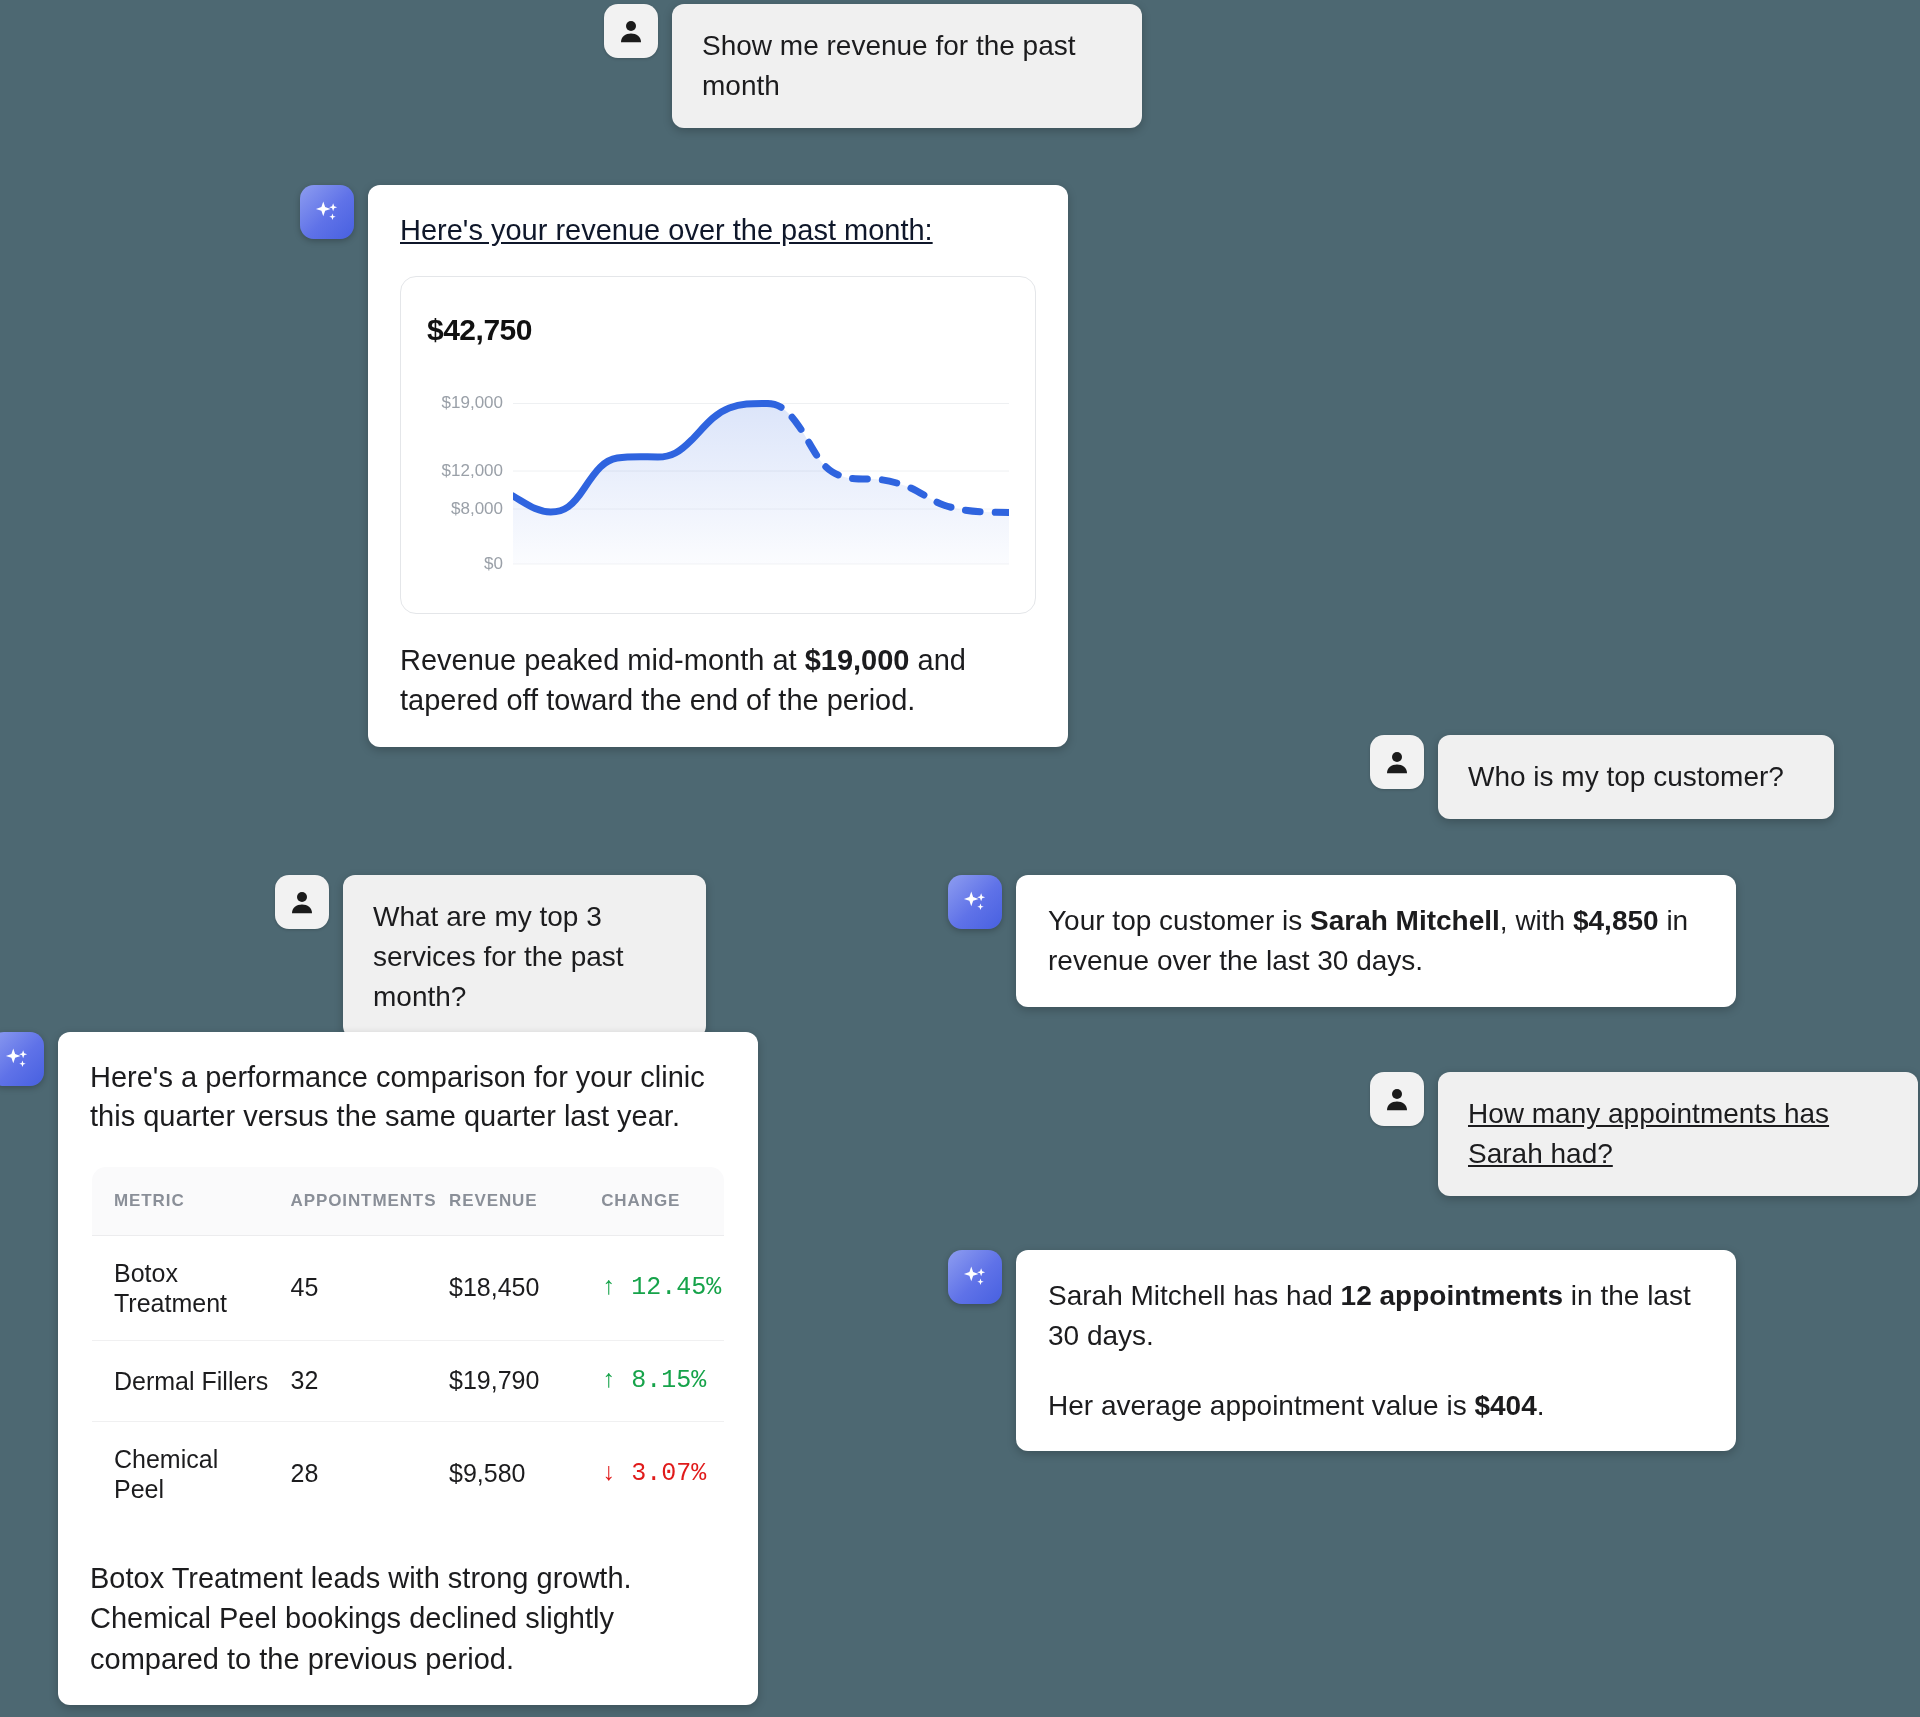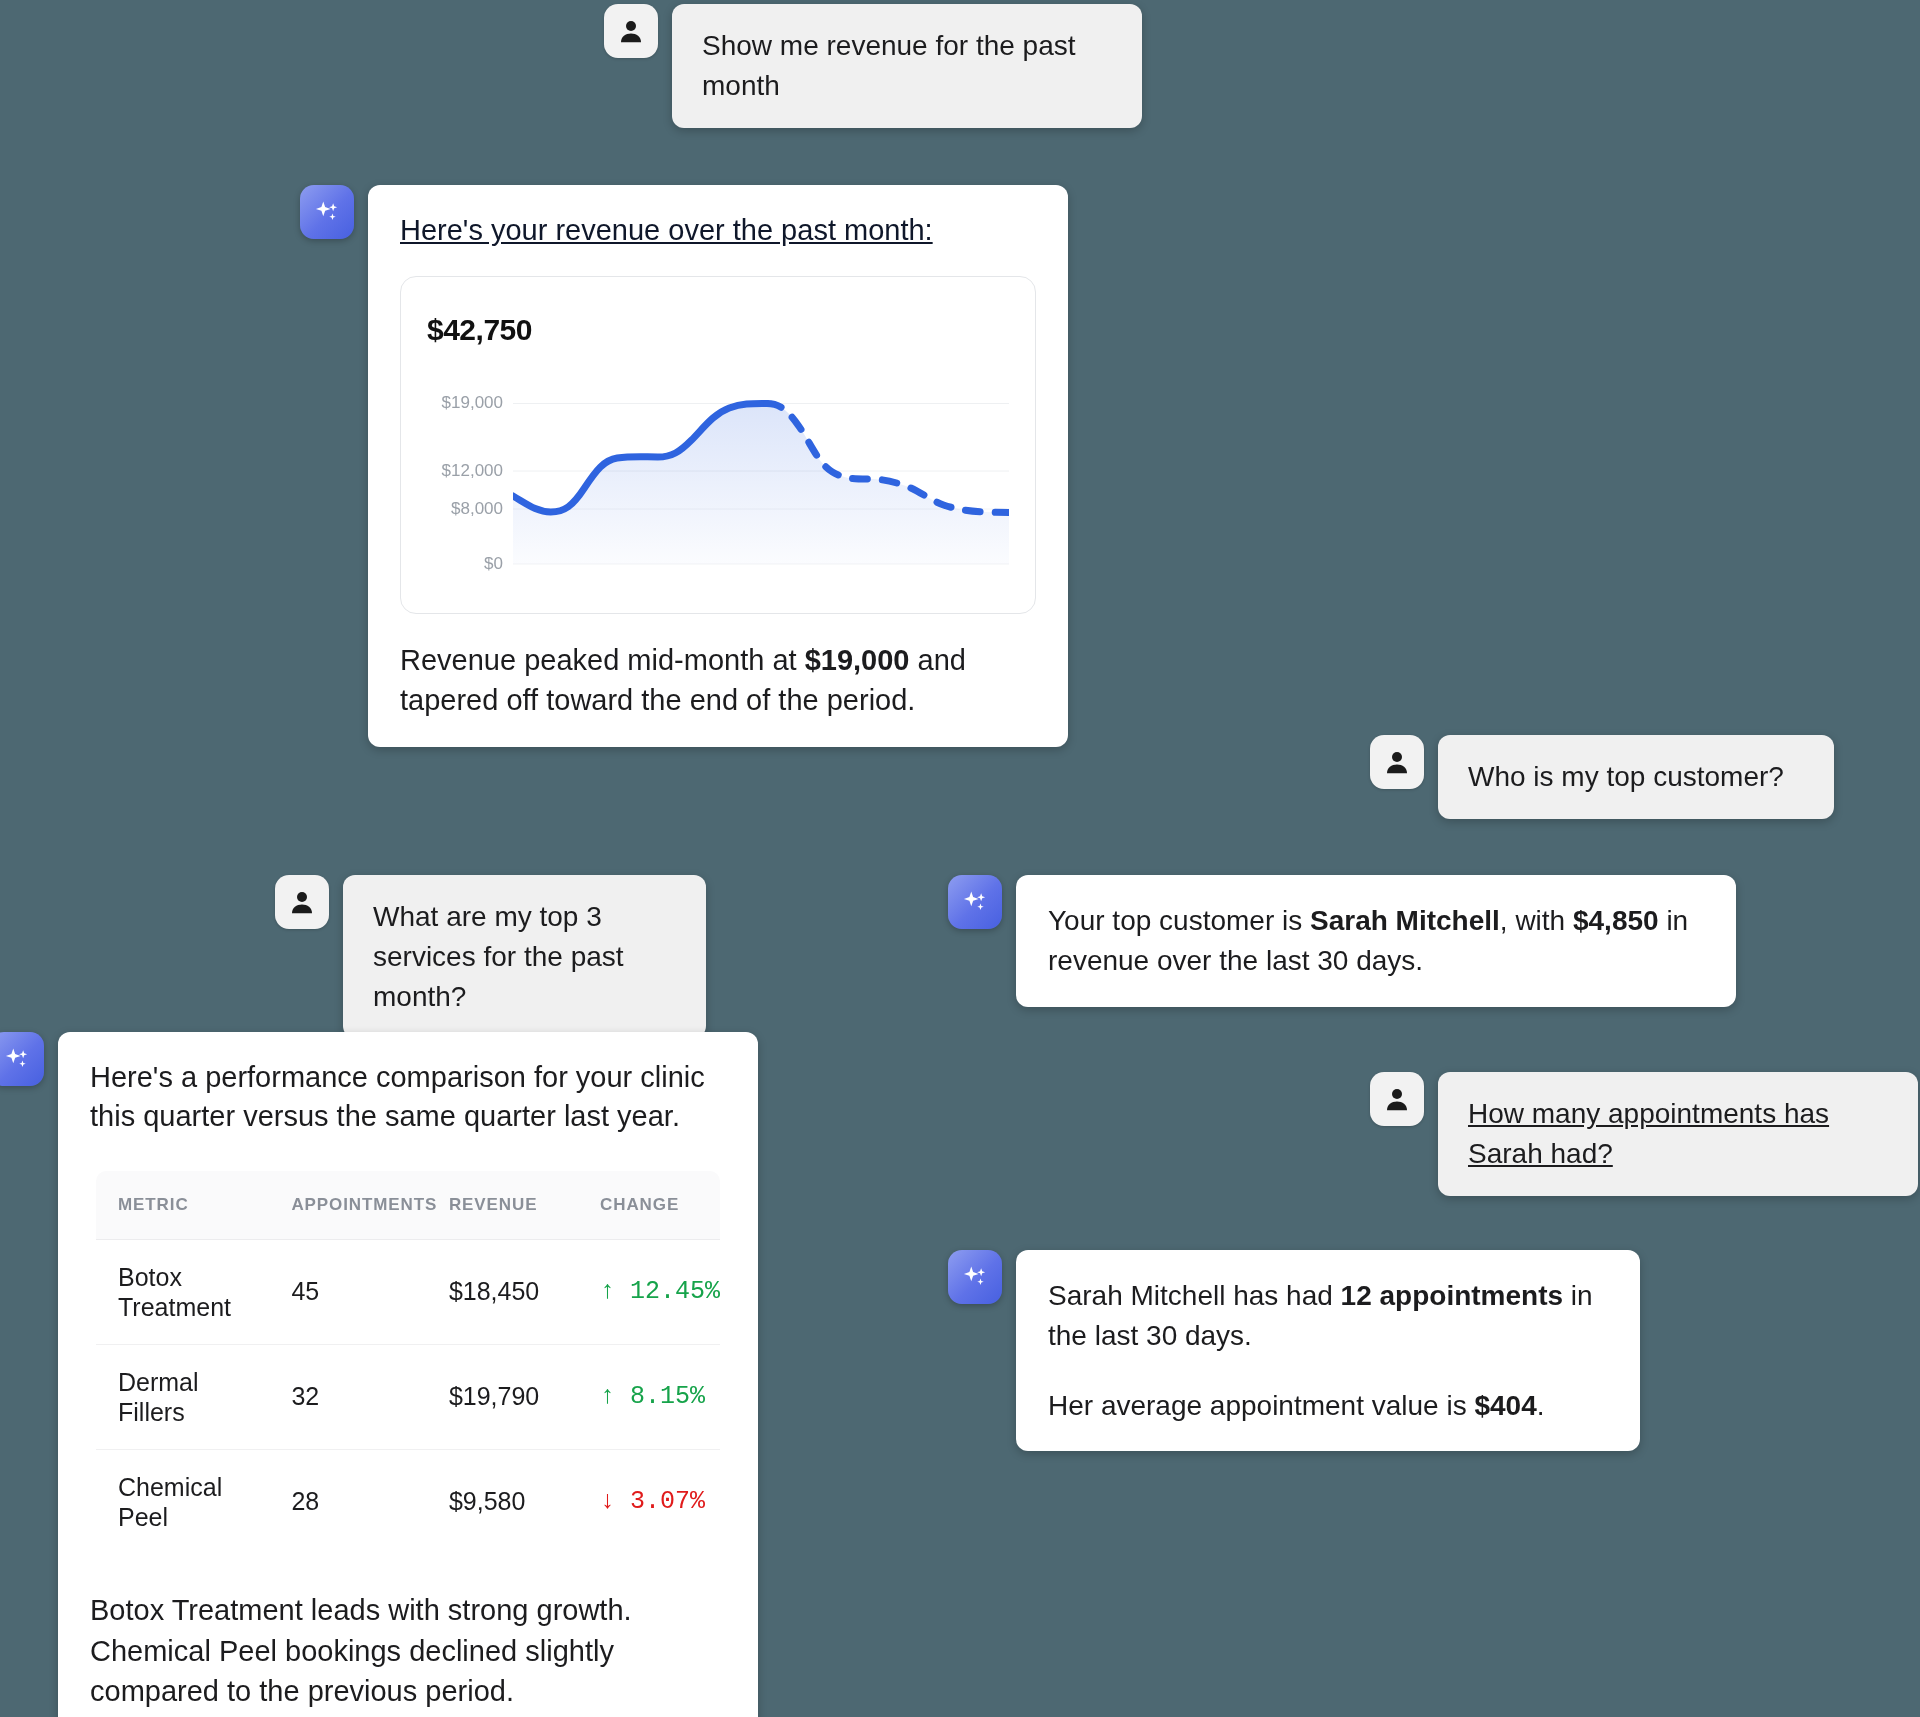--- a/index.html
+++ b/index.html
@@ -138,21 +138,21 @@
   }
   .svc-outro {
     font-size: 29px;
     color: #1c1c1e;
     line-height: 1.4;
     margin-top: 30px;
   }
   table.perf {
     width: 100%;
     border-collapse: collapse;
-    border: 6px solid #4d7c0f;
+    border: 2px solid #4d7c0f;
     border-radius: 16px;
     overflow: hidden;
     table-layout: fixed;
   }
   table.perf thead th {
     background: #fafafb;
     font-size: 17px;
     letter-spacing: .9px;
     color: #8a8f98;
     font-weight: 600;
@@ -359,21 +359,21 @@
   </div>
 
   <div class="row" style="left:948px; top:1250px;">
     <div class="avatar ai">
       <svg width="32" height="32" viewBox="0 0 24 24">
         <path d="M9.2 4.2 10.6 8.3 14.7 9.7 10.6 11.1 9.2 15.2 7.8 11.1 3.7 9.7 7.8 8.3Z" fill="#ffffff"></path>
         <path d="M16.6 5.4 17.4 7.6 19.6 8.4 17.4 9.2 16.6 11.4 15.8 9.2 13.6 8.4 15.8 7.6Z" fill="#ffffff"></path>
         <path d="M16.1 13.2 16.75 15 18.5 15.6 16.75 16.2 16.1 18 15.45 16.2 13.7 15.6 15.45 15Z" fill="#ffffff"></path>
       </svg>
     </div>
-    <div class="bubble ai" style="width:624px;">
+    <div class="bubble ai" style="width:720px;">
       <p>
         <span>Sarah Mitchell has had </span><b>12 appointments</b><span> in the last 30 days.</span>
       </p>
       <p>
         <span>Her average appointment value is </span><b>$404</b><span>.</span>
       </p>
     </div>
   </div>
 
 </div>

